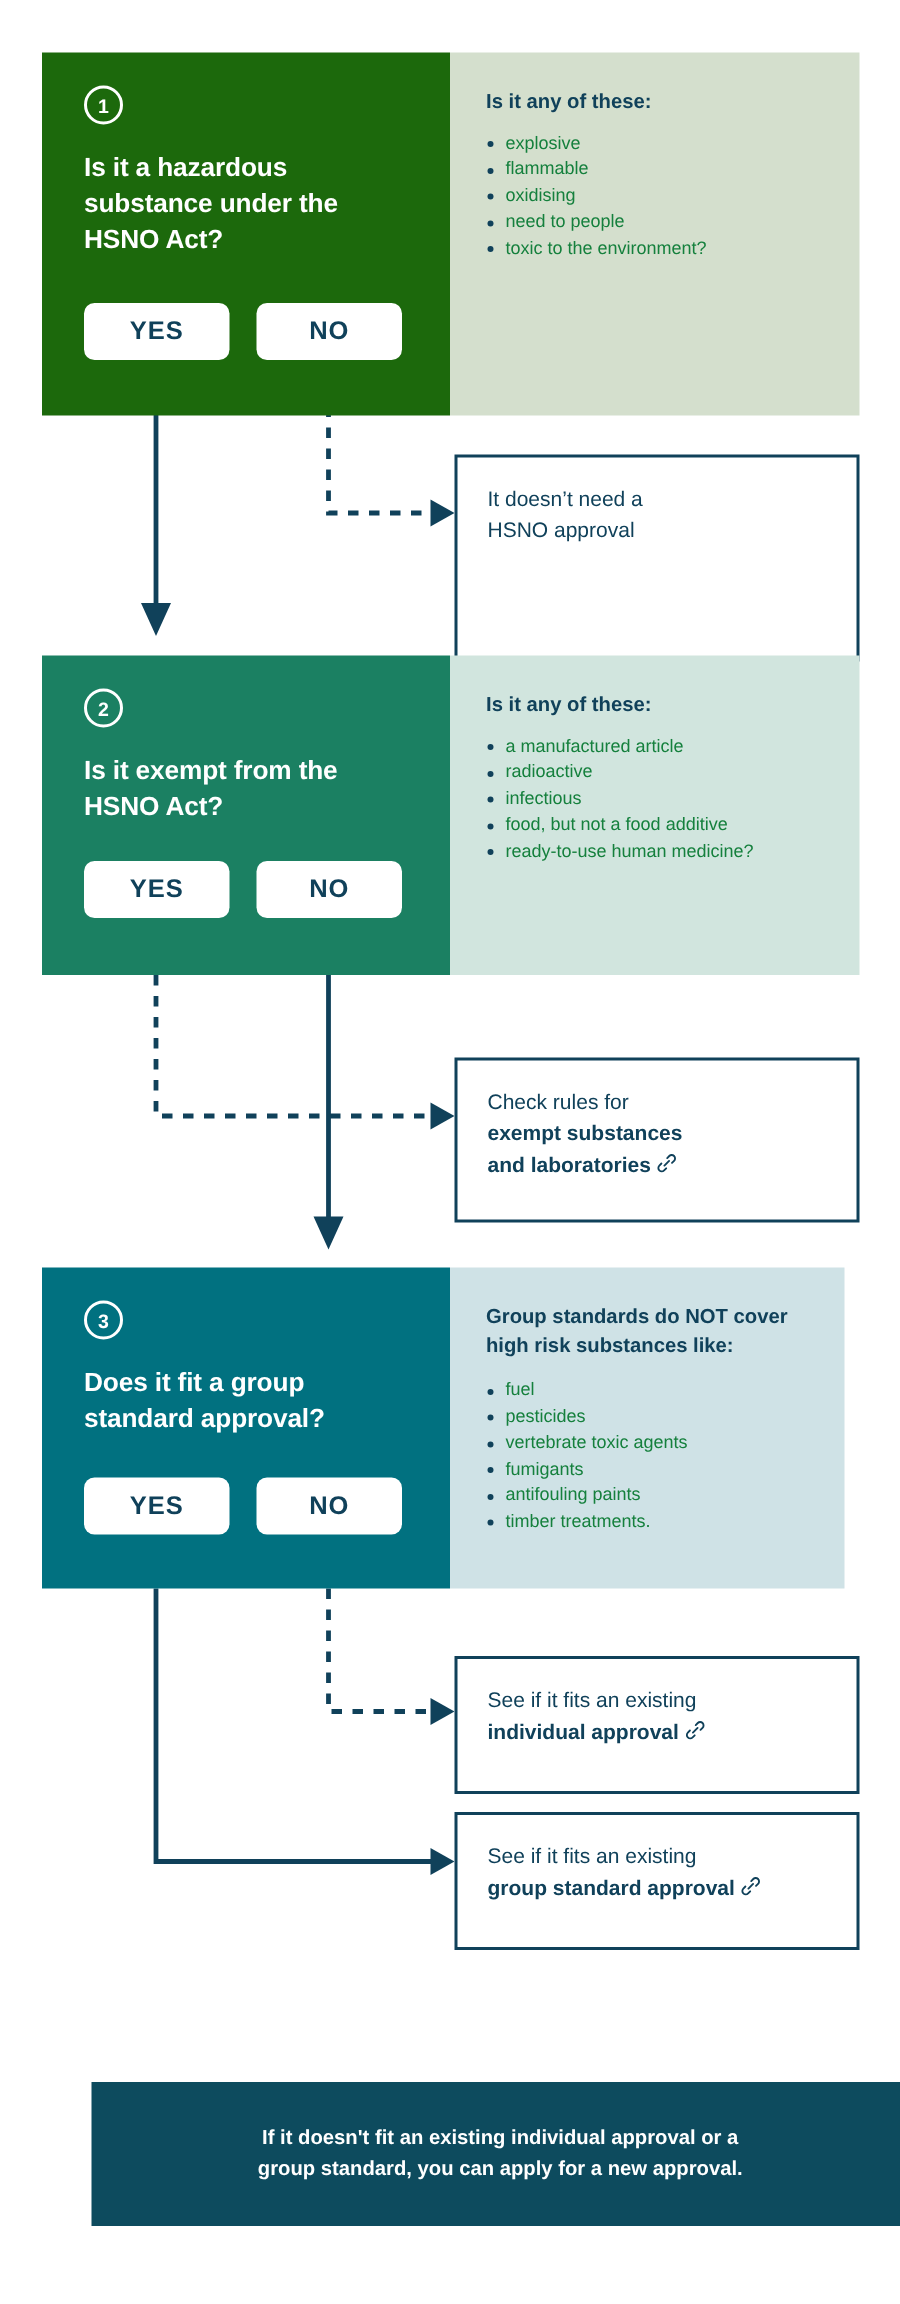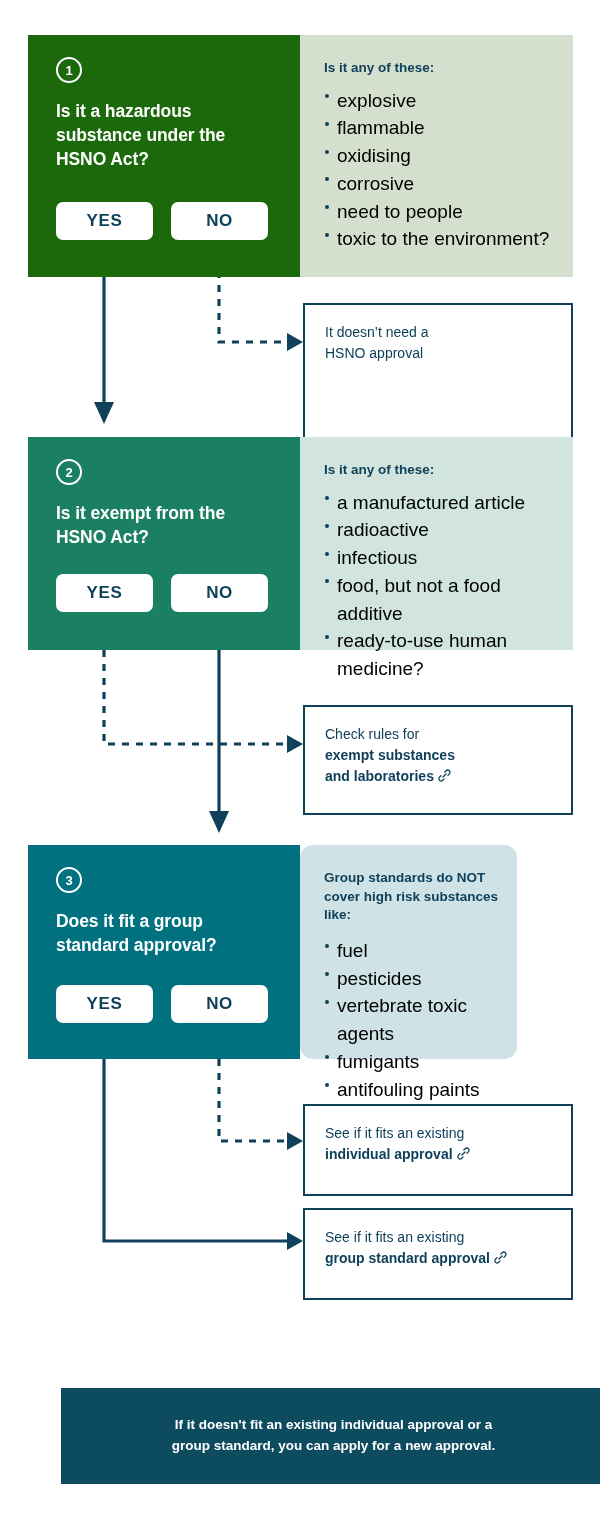--- a/index.html
+++ b/index.html
@@ -37,21 +37,21 @@
     display:flex;align-items:center;justify-content:center;
     color:#10415A;font-size:17px;font-weight:bold;letter-spacing:0.6px;
   }
 
   .rtitle{
     font-size:13.5px;font-weight:bold;line-height:1.38;color:#10415A;
     margin:0 0 9px 0;
   }
   .rlist{margin:0;padding:0;list-style:none;}
   .rlist li{
-    font-size:19px;line-height:1.46;color:#000000;
+    font-size:12px;line-height:1.46;color:#15803d;
     position:relative;padding-left:13px;
   }
   .rlist li::before{
     content:"";position:absolute;left:1px;top:7.5px;
     width:4px;height:4px;border-radius:50%;background:#10415A;
   }
 
   
   .obox{
     position:absolute;box-sizing:border-box;
@@ -108,21 +108,20 @@
         <div class="ybtn">YES</div>
         <div class="ybtn">NO</div>
       </div>
     </div>
     <div class="right" style="width:273px;background:#D4DFCD;">
       <p class="rtitle">Is it any of these:</p>
       <ul class="rlist">
         <li>explosive</li>
         <li>flammable</li>
         <li>oxidising</li>
-        <li>corrosive</li>
         <li>need to people</li>
         <li>toxic to the environment?</li>
       </ul>
     </div>
   </div>
 
   <div class="obox" style="left:303px;top:303px;width:270px;height:138px;">
     <div class="otext">
       <span>It doesn’t need a</span><br>
       <span>HSNO approval</span>
@@ -164,21 +163,21 @@
 
   <div class="step" style="left:28px;top:845px;width:545px;height:214px;">
     <div class="left" style="width:272px;background:#017180;">
       <div class="numbadge">3</div>
       <div class="qtext">Does it fit a group standard approval?</div>
       <div class="btnrow" style="left:28px;top:140px;">
         <div class="ybtn">YES</div>
         <div class="ybtn">NO</div>
       </div>
     </div>
-    <div class="right" style="width:217px;background:#CFE2E6;border-radius:13px;">
+    <div class="right" style="width:263px;background:#CFE2E6;">
       <p class="rtitle">
         <span>Group standards do </span><span>NOT</span><span> cover high risk substances like:</span>
       </p>
       <ul class="rlist" style="margin-top:12px;">
         <li>fuel</li>
         <li>pesticides</li>
         <li>vertebrate toxic agents</li>
         <li>fumigants</li>
         <li>antifouling paints</li>
         <li>timber treatments.</li>

